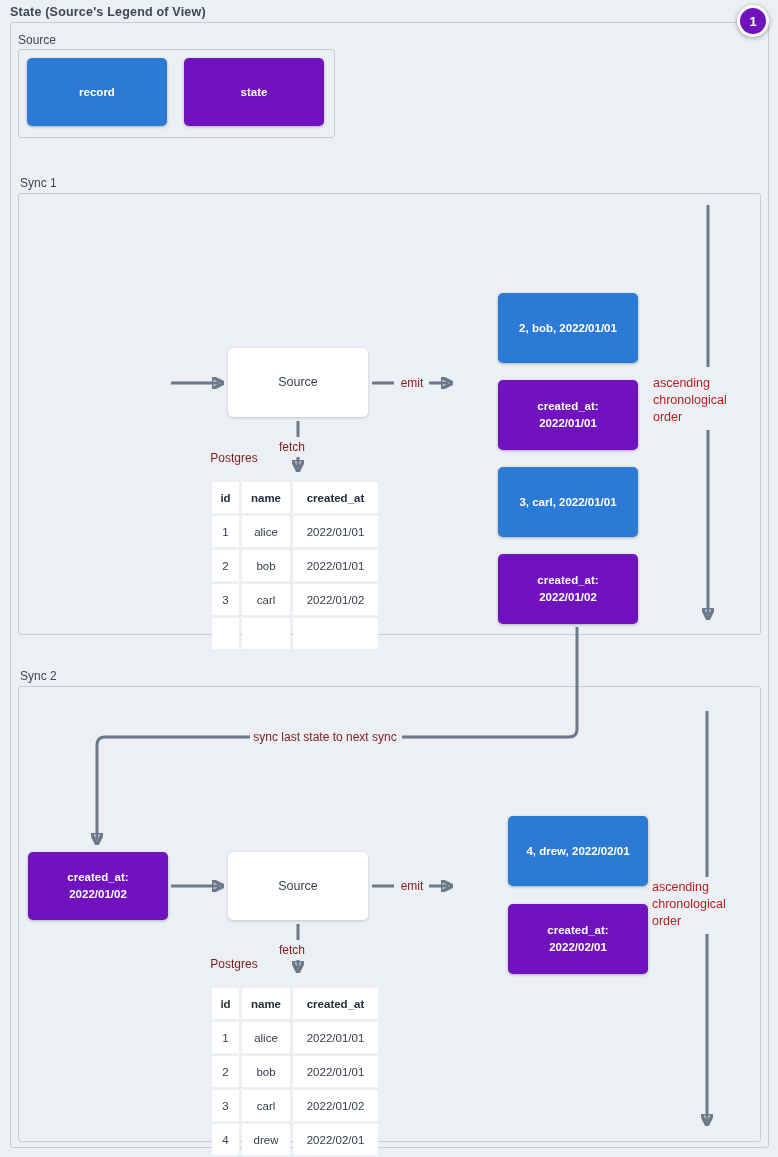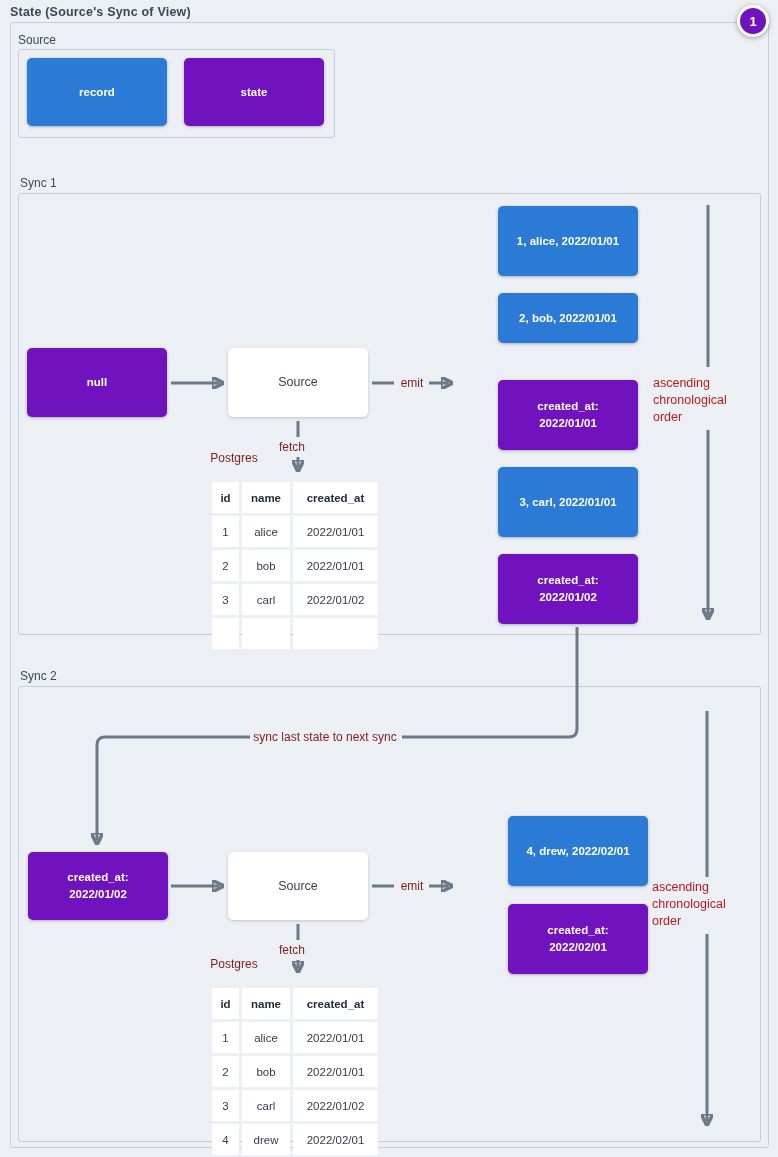--- a/index.html
+++ b/index.html
@@ -24,32 +24,31 @@
     height:25px;padding:3px 4px;font-weight:400;}
   .dtable th{font-weight:700;color:#242e3d;}
   svg.overlay{position:absolute;left:0;top:0;pointer-events:none;}
   svg.overlay path{stroke:#6b7989;stroke-width:3;fill:none;}
 </style>
 </head>
 <body>
 
 <div class="canvas">
 
-  <div class="title">State (Source's Sync of View)</div>
+  <div class="title">State (Source's Legend of View)</div>
   <div class="frame" style="left:10px;top:22px;width:757px;height:1124px"></div>
 
   <div class="glabel" style="left:18px;top:33px">Source</div>
   <div class="frame" style="left:18px;top:49px;width:315px;height:87px"></div>
   <div class="cbox state" style="left:184px;top:58px;height:68px">state</div>
   <div class="cbox record" style="left:27px;top:58px;height:68px">record</div>
 
   <div class="glabel" style="left:20px;top:176px">Sync 1</div>
   <div class="frame" style="left:18px;top:193px;width:741px;height:440px"></div>
 
-  <div class="cbox state" style="left:27px;top:348px;height:69px">null</div>
   <div class="cbox source" style="left:228px;top:348px;height:69px">Source</div>
   <div class="small-label" style="left:384px;top:376px;width:56px">emit</div>
   <div class="small-label" style="left:264px;top:440px;width:56px">fetch</div>
   <div class="small-label" style="left:206px;top:451px;width:56px">Postgres</div>
 
   <table class="dtable" style="left:209px;top:479px">
     <colgroup>
         <col style="width:27px">
         <col style="width:48px">
         <col style="width:85px">
@@ -76,22 +75,21 @@
       <td>2022/01/02</td>
     </tr>
     <tr>
       <td></td>
       <td></td>
       <td></td>
     </tr>
   </tbody>
     </table>
 
-  <div class="cbox record" style="left:498px;top:206px;height:70px">1, alice, 2022/01/01</div>
-  <div class="cbox record" style="left:498px;top:293px;height:50px">2, bob, 2022/01/01</div>
+  <div class="cbox record" style="left:498px;top:293px;height:70px">2, bob, 2022/01/01</div>
   <div class="cbox state" style="left:498px;top:380px;height:70px">created_at:
 2022/01/01</div>
   <div class="cbox record" style="left:498px;top:467px;height:70px">3, carl, 2022/01/01</div>
   <div class="cbox state" style="left:498px;top:554px;height:70px">created_at:
 2022/01/02</div>
 
   <div class="order-label" style="left:653px;top:375px;width:110px">ascending
 chronological
 order</div>
 

